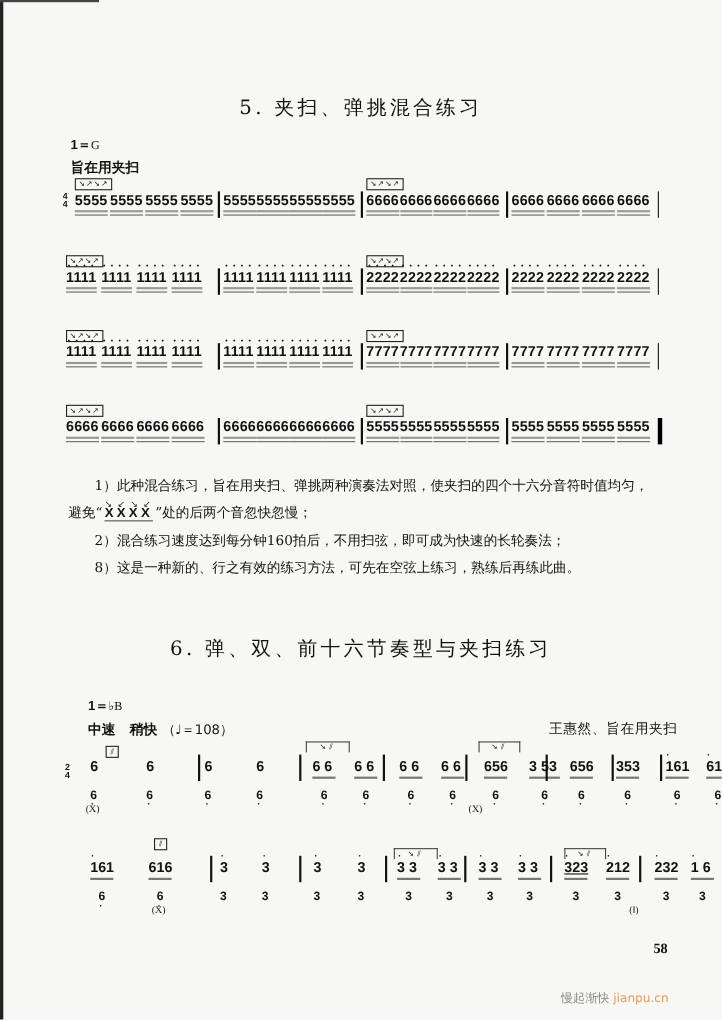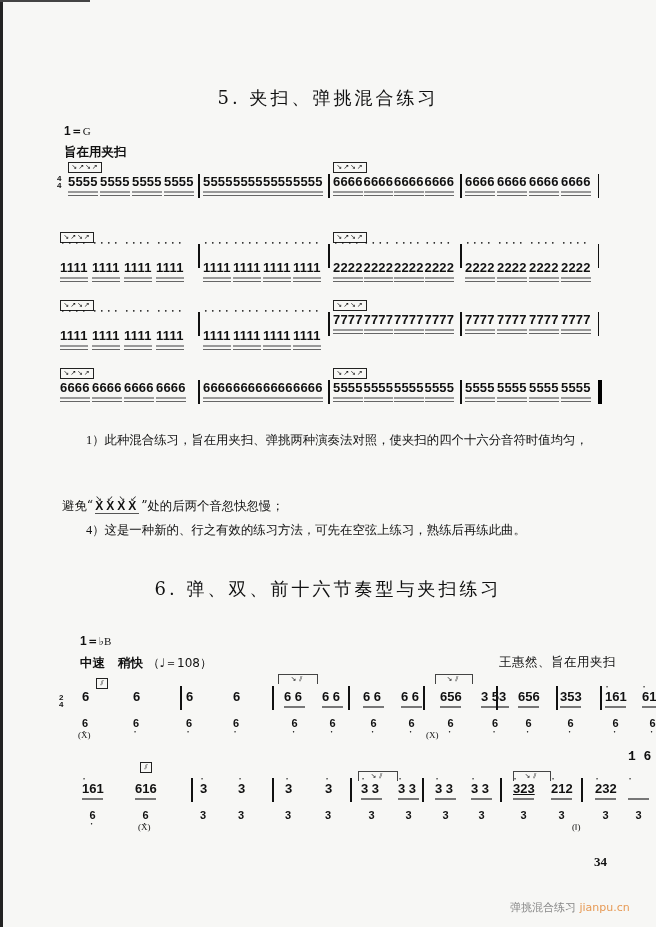--- a/index.html
+++ b/index.html
@@ -32,30 +32,30 @@
     overflow: hidden;
   }
   .row .group {
     position: absolute; top: 12px; font-family: "Liberation Sans", sans-serif; font-weight: bold;
     font-size: 13px; letter-spacing: 0.2px; line-height: 16px;
     border-bottom: 2px solid #999; padding-bottom: 1px;
   }
   .row .group::after {
     content: ""; position: absolute; left: 0; right: 0; bottom: -5px; height: 1.5px; background: #666;
   }
-  .row .group.dot-above { padding-top: 16px; }
+  .row .group.dot-above { padding-top: 0; }
   .time-sig {
     position: absolute; font-family: "Liberation Sans", sans-serif; font-weight: bold; font-size: 8px; line-height: 7px; text-align: center;
   }
 
   
   .hints { position: absolute; left: 62px; top: 428px; width: 560px; font-family: "DejaVu Serif", serif; font-size: 12.4px; line-height: 25px; }
   .hints .h-title { font-family: "DejaVu Sans", sans-serif; font-weight: bold; font-size: 12.5px; line-height: 18px; }
-  .hints .item { padding-left: 24px; white-space: nowrap; font-family: Liberation Serif, serif; }
-  .hints .cont { white-space: nowrap; margin-top: 40px; }
+  .hints .item { padding-left: 24px; white-space: nowrap; }
+  .hints .cont { white-space: nowrap; }
   .xnotes { display: inline-block; position: relative; font-family: "Liberation Sans", sans-serif; font-weight: bold; font-size: 12px; letter-spacing: 3px; border-bottom: 1px solid #555; line-height: 13px; margin: 0 2px; }
   .xnotes .accents { position: absolute; top: -8px; left: 0; font-size: 8px; letter-spacing: 5px; font-weight: normal; }
   .n { position: absolute; font-family: "Liberation Sans", sans-serif; font-weight: bold; font-size: 13px; line-height: 14px; }
   .n.low { font-size: 11px; }
   .ul { position: absolute; height: 1.5px; background: #777; }
   .bl { position: absolute; width: 1.5px; background: #111; }
   .small-box { position: absolute; border: 1px solid #222; font-size: 7px; line-height: 9px; text-align: center; font-family: "DejaVu Sans", sans-serif; }
   .bracket-box { position: absolute; border: 1px solid #444; border-bottom: none; font-size: 7px; line-height: 8px; text-align: center; font-family: "DejaVu Sans", sans-serif; letter-spacing: 3px; }
   .mark { position: absolute; font-family: "Liberation Serif", serif; font-size: 9px; line-height: 10px; text-align: center; }
 
@@ -198,21 +198,22 @@
       <div class="group" style="left: 501px;">5555</div>
       <div class="bar-line final" style="left: 538px;"></div>
     </div>
   </div>
 
 <div class="hints">
   <div class="item">1）此种混合练习，旨在用夹扫、弹挑两种演奏法对照，使夹扫的四个十六分音符时值均匀，</div>
   <div class="cont">
     <span>避免“</span><span class="xnotes"><span class="accents">↘↙↘↙</span><span>XXXX</span></span><span>”处的后两个音忽快忽慢；</span>
   </div>
-  <div class="item">4）这是一种新的、行之有效的练习方法，可先在空弦上练习，熟练后再练此曲。</div>
+  <div class="item">2）混合练习速度达到每分钟160拍后，不用扫弦，即可成为快速的长轮奏法；</div>
+  <div class="item">8）这是一种新的、行之有效的练习方法，可先在空弦上练习，熟练后再练此曲。</div>
 </div>
 
 <div class="title" style="top:577px;">6. 弹、双、前十六节奏型与夹扫练习</div>
 <div class="key" style="left:80px; top:633px;">
   <span>1＝</span><span class="kv">♭B</span>
 </div>
 <div class="tempo" style="left:80px; top:655px;">
   <span>中速</span>&nbsp;&nbsp;&nbsp;<span>稍快</span>&nbsp;<span class="mm">（♩＝108）</span>
 </div>
 <div class="composer">王惠然、旨在用夹扫</div>
@@ -327,33 +328,33 @@
     <div class="mark" style="left: 514px; top: 774px; font-size: 6px;">•</div>
     <div class="n low" style="left: 520.5px; top: 808px;">3</div>
     <div class="n" style="left: 551px; top: 782px; white-space: pre;">212</div>
     <div class="ul" style="left: 551px; top: 798px; width: 21px;"></div>
     <div class="mark" style="left: 552px; top: 774px; font-size: 6px;">•</div>
     <div class="n low" style="left: 558.5px; top: 808px;">3</div>
     <div class="n" style="left: 595px; top: 782px; white-space: pre;">232</div>
     <div class="ul" style="left: 595px; top: 798px; width: 21px;"></div>
     <div class="mark" style="left: 596px; top: 774px; font-size: 6px;">•</div>
     <div class="n low" style="left: 602.5px; top: 808px;">3</div>
-    <div class="n" style="left: 628px; top: 750px; white-space: pre; font-family: Liberation Mono, monospace;">1 6</div>
+    <div class="n" style="left: 628px; top: 782px; white-space: pre;">1 6</div>
     <div class="ul" style="left: 628px; top: 798px; width: 21px;"></div>
     <div class="mark" style="left: 629px; top: 774px; font-size: 6px;">•</div>
     <div class="n low" style="left: 635.5px; top: 808px;">3</div>
     <div class="bl" style="left: 191px; top: 778px; height: 24px;"></div>
     <div class="bl" style="left: 272px; top: 778px; height: 24px;"></div>
     <div class="bl" style="left: 350px; top: 778px; height: 24px;"></div>
     <div class="bl" style="left: 422px; top: 778px; height: 24px;"></div>
     <div class="bl" style="left: 500px; top: 778px; height: 24px;"></div>
     <div class="bl" style="left: 581px; top: 778px; height: 24px;"></div>
     <div class="small-box" style="left: 140px; top: 762px; width: 10px; height: 9px;">⫽</div>
     <div class="bracket-box" style="left: 358px; top: 771px; width: 38px; height: 9px;">↘⫽</div>
     <div class="bracket-box" style="left: 513px; top: 771px; width: 36px; height: 9px;">↘⫽</div>
     <div class="mark" style="left: 138px; top: 822px;">(X)</div>
     <div class="mark" style="left: 572px; top: 822px;">(‖)</div>
   </div>
 
-<div class="page-number">34</div>
+<div class="page-number">58</div>
 <div class="watermark">
-  <span>弹挑混合练习</span> <span class="wm-url">jianpu.cn</span>
+  <span>慢起渐快</span> <span class="wm-url">jianpu.cn</span>
 </div>
 
 </body></html>

